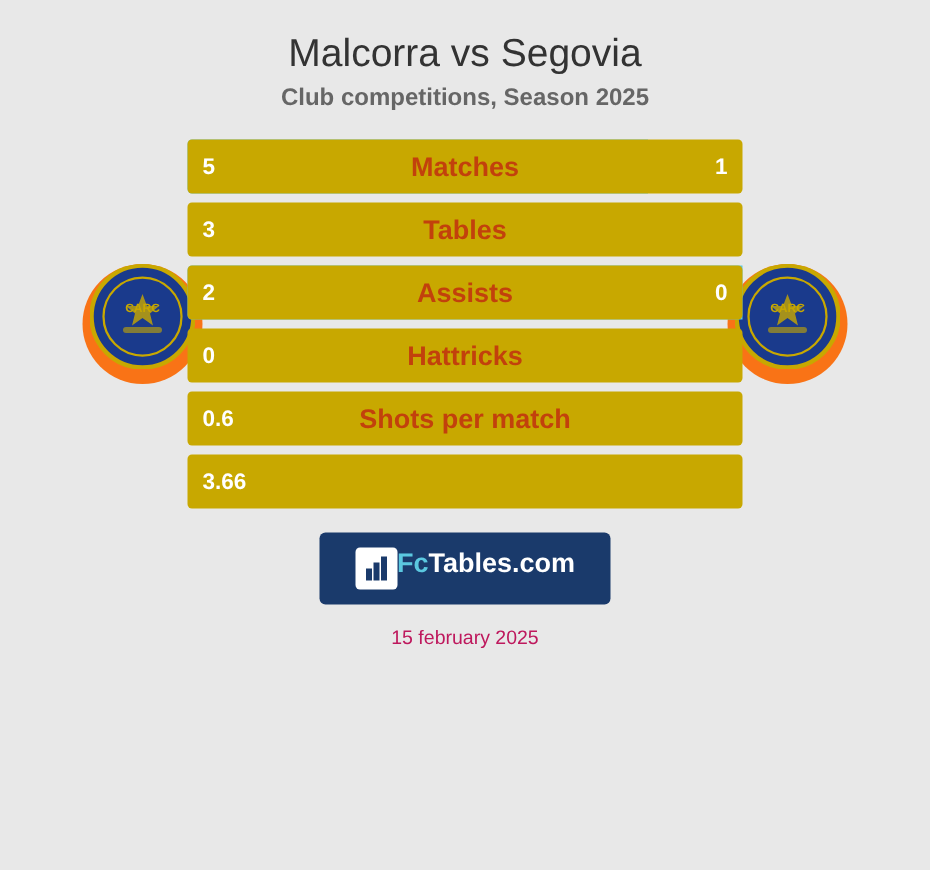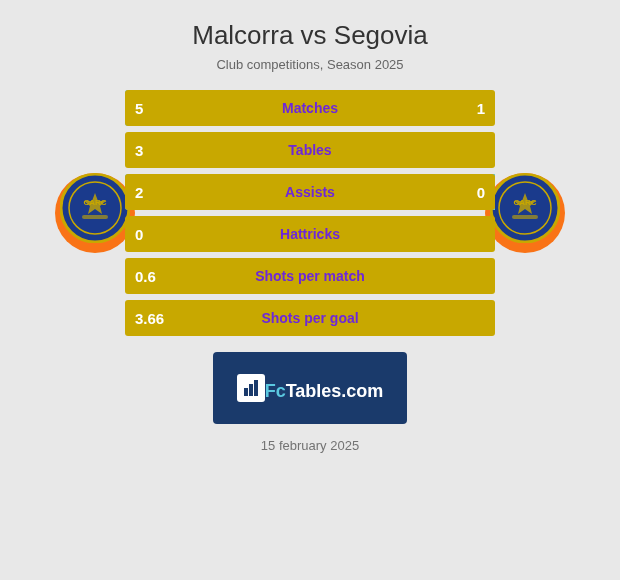--- a/index.html
+++ b/index.html
@@ -17,24 +17,25 @@
 
     .title {
       font-size: 26px;
       font-weight: normal;
       color: #333;
       margin-bottom: 6px;
       text-align: center;
     }
 
     .subtitle {
-      font-size: 13px;
+      font-size: 16px;
       color: #666;
       margin-bottom: 18px;
       text-align: center;
+      font-weight: bold;
     }
 
     .main-content {
       display: flex;
       align-items: center;
       justify-content: center;
       width: 100%;
       gap: 0;
     }
 
@@ -101,43 +102,43 @@
       font-weight: bold;
       font-size: 15px;
       color: #fff;
       z-index: 3;
     }
 
     .stat-label {
       position: absolute;
       left: 50%;
       transform: translateX(-50%);
-      font-size: 14px;
-      font-weight: bold;
-      color: #6d28d9;
+      font-size: 18px;
+      font-weight: bold;
+      color: #c2410c;
       z-index: 3;
       white-space: nowrap;
     }
 
     .stat-right-val {
       position: absolute;
       right: 10px;
       font-weight: bold;
       font-size: 15px;
       color: #fff;
       z-index: 3;
     }
 
     .fctables-banner {
       margin-top: 16px;
       background: #1a3a6b;
       border-radius: 4px;
-      padding: 22px 24px;
-      display: flex;
-      align-items: flex-end;
+      padding: 10px 24px;
+      display: flex;
+      align-items: flex-start;
     }
 
     .fctables-icon {
       width: 28px;
       height: 28px;
       background: #fff;
       border-radius: 3px;
       display: flex;
       align-items: center;
       justify-content: center;
@@ -149,21 +150,21 @@
       font-weight: bold;
     }
 
     .fctables-text span {
       color: #5bc8e0;
     }
 
     .footer-date {
       margin-top: 14px;
       font-size: 13px;
-      color: #737373;
+      color: #be185d;
       text-align: center;
     }
 
     
     .club-svg {
       width: 70px;
       height: 70px;
     }
   </style>
 </head>
@@ -210,21 +211,20 @@
         <span class="stat-label">Hattricks</span>
       </div>
       <div class="stat-row">
         <div class="stat-bar-bg"></div>
         <span class="stat-left-val">0.6</span>
         <span class="stat-label">Shots per match</span>
       </div>
       <div class="stat-row">
         <div class="stat-bar-bg"></div>
         <span class="stat-left-val">3.66</span>
-        <span class="stat-label">Shots per goal</span>
       </div>
     </div>
 
   <div class="team-logo team-logo-right">
     <svg class="club-svg" viewBox="0 0 70 70" xmlns="http://www.w3.org/2000/svg">
       <circle cx="35" cy="35" r="34" fill="#1a3a8c" stroke="#c8a800" stroke-width="3"></circle>
       <circle cx="35" cy="35" r="26" fill="#1a3a8c" stroke="#c8a800" stroke-width="1.5"></circle>
       <text x="35" y="32" text-anchor="middle" fill="#c8a800" font-size="8" font-weight="bold">CARC</text>
       <polygon points="35,20 38,28 46,28 40,33 42,41 35,36 28,41 30,33 24,28 32,28" fill="#c8a800" opacity="0.8"></polygon>
       <rect x="22" y="42" width="26" height="4" rx="2" fill="#c8a800" opacity="0.6"></rect>

